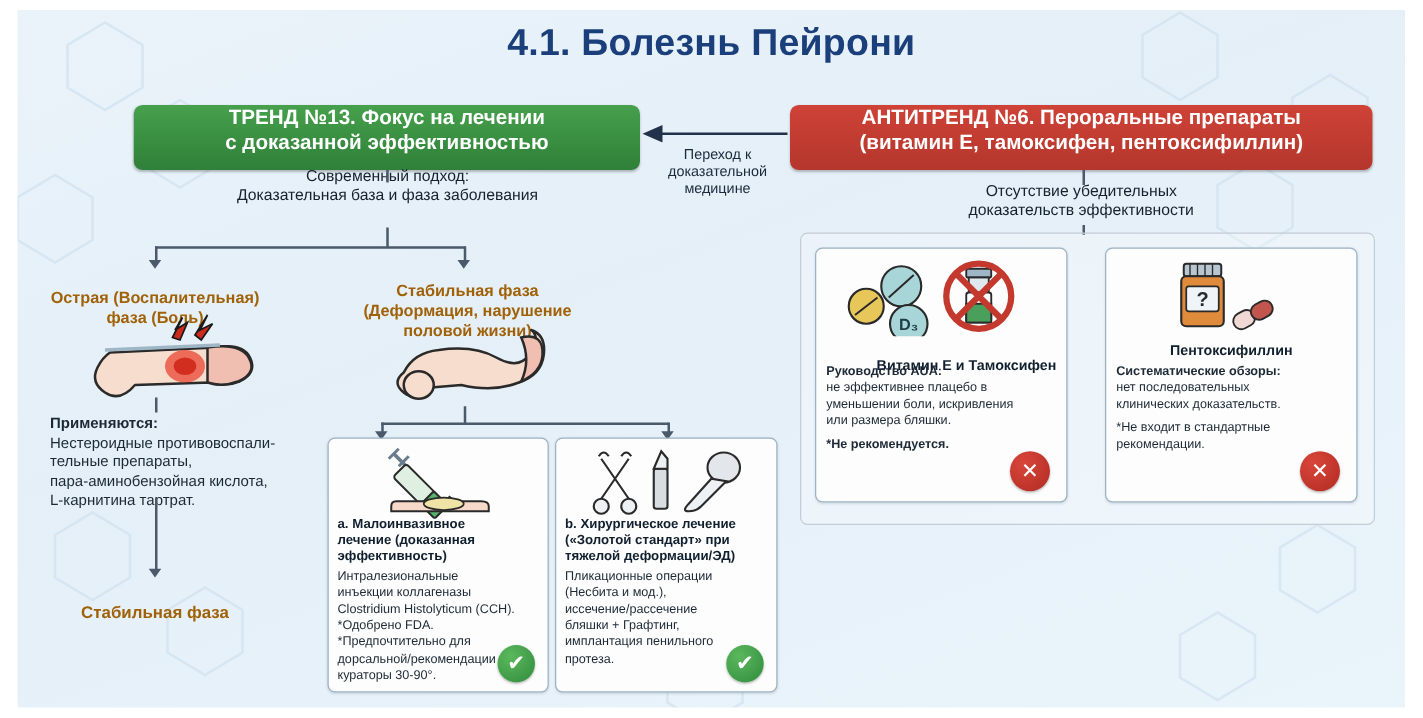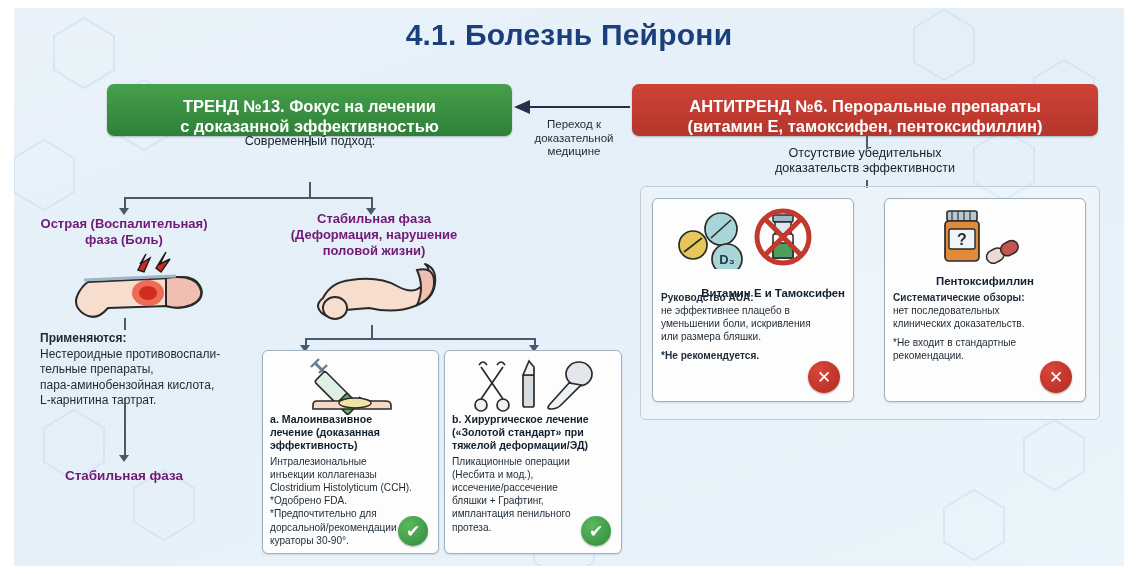--- a/index.html
+++ b/index.html
@@ -22,21 +22,21 @@
   
   .title{
     position:absolute;left:0;top:18px;width:1138px;text-align:center;
     font-size:30px;font-weight:bold;color:#1b3f7a;letter-spacing:.2px;
   }
 
   
   .banner{
     position:absolute;border-radius:7px;color:#fff;text-align:center;
     font-weight:bold;line-height:1.22;
-    display:flex;align-items:flex-end;justify-content:center;
+    display:flex;align-items:flex-start;justify-content:center;
   }
   .banner-green{
     left:107px;top:84px;width:405px;height:52px;
     background:linear-gradient(180deg,#46a04c 0%,#2f8038 100%);
     font-size:16.5px;
     box-shadow:0 1px 2px rgba(0,0,0,.25);
   }
   .banner-red{
     left:632px;top:84px;width:466px;height:52px;
     background:linear-gradient(180deg,#cf4237 0%,#b4362c 100%);
@@ -50,22 +50,22 @@
     position:absolute;left:504px;top:118px;width:140px;text-align:center;
     font-size:11.5px;color:#1b2a3a;line-height:1.18;
   }
 
   
   .sub{
     position:absolute;text-align:center;color:#16212e;
     font-size:12.6px;line-height:1.22;
   }
   .phase-head{
-    position:absolute;text-align:center;color:#701a75;
-    font-size:13px;font-weight:bold;line-height:1.22;
+    position:absolute;text-align:center;color:#a16207;
+    font-size:13px;font-weight:bold;line-height:1.22;margin-top:14px;
   }
   .body-text{
     position:absolute;color:#1c2833;font-size:12px;line-height:1.3;
   }
 
   
   .conn{position:absolute;background:#4a5a6b;}
   .vline{width:1.6px;}
   .hline{height:1.6px;}
   .tri{
@@ -148,20 +148,21 @@
     </svg>
   </div>
   <div class="mid-arrow-label">
     <div>Переход к</div>
     <div>доказательной</div>
     <div>медицине</div>
   </div>
 
   <div class="sub" style="left:160px;top:134px;width:300px;">
     <div>Современный подход:</div>
+    <div>Доказательная база и фаза заболевания</div>
   </div>
 
   <div class="sub" style="left:715px;top:146px;width:300px;">
     <div>Отсутствие убедительных</div>
     <div>доказательств эффективности</div>
   </div>
 
   <div class="conn vline" style="left:309px;top:136px;height:10px;"></div>
   <div class="conn vline" style="left:309px;top:182px;height:16px;"></div>
   <div class="conn hline" style="left:124px;top:197px;width:248px;"></div>

